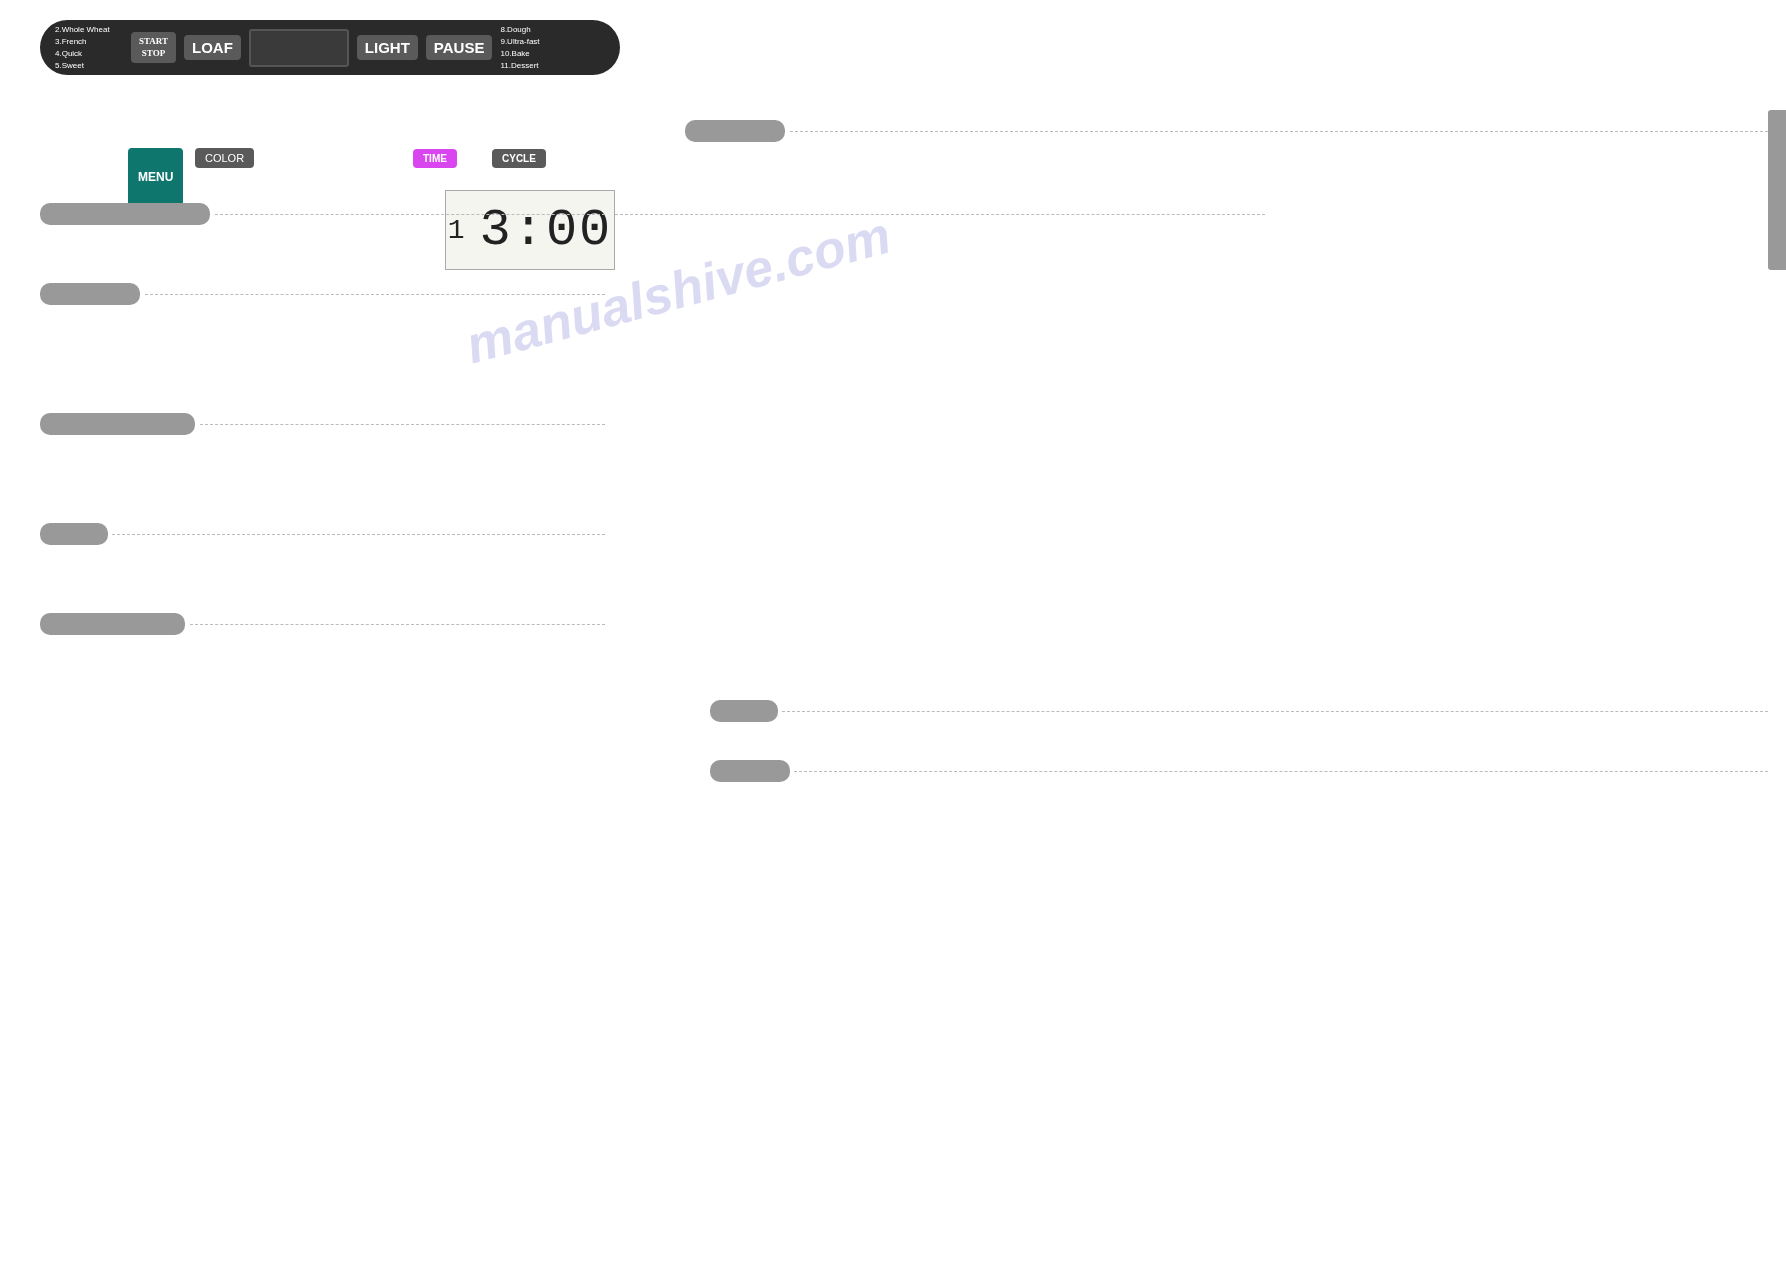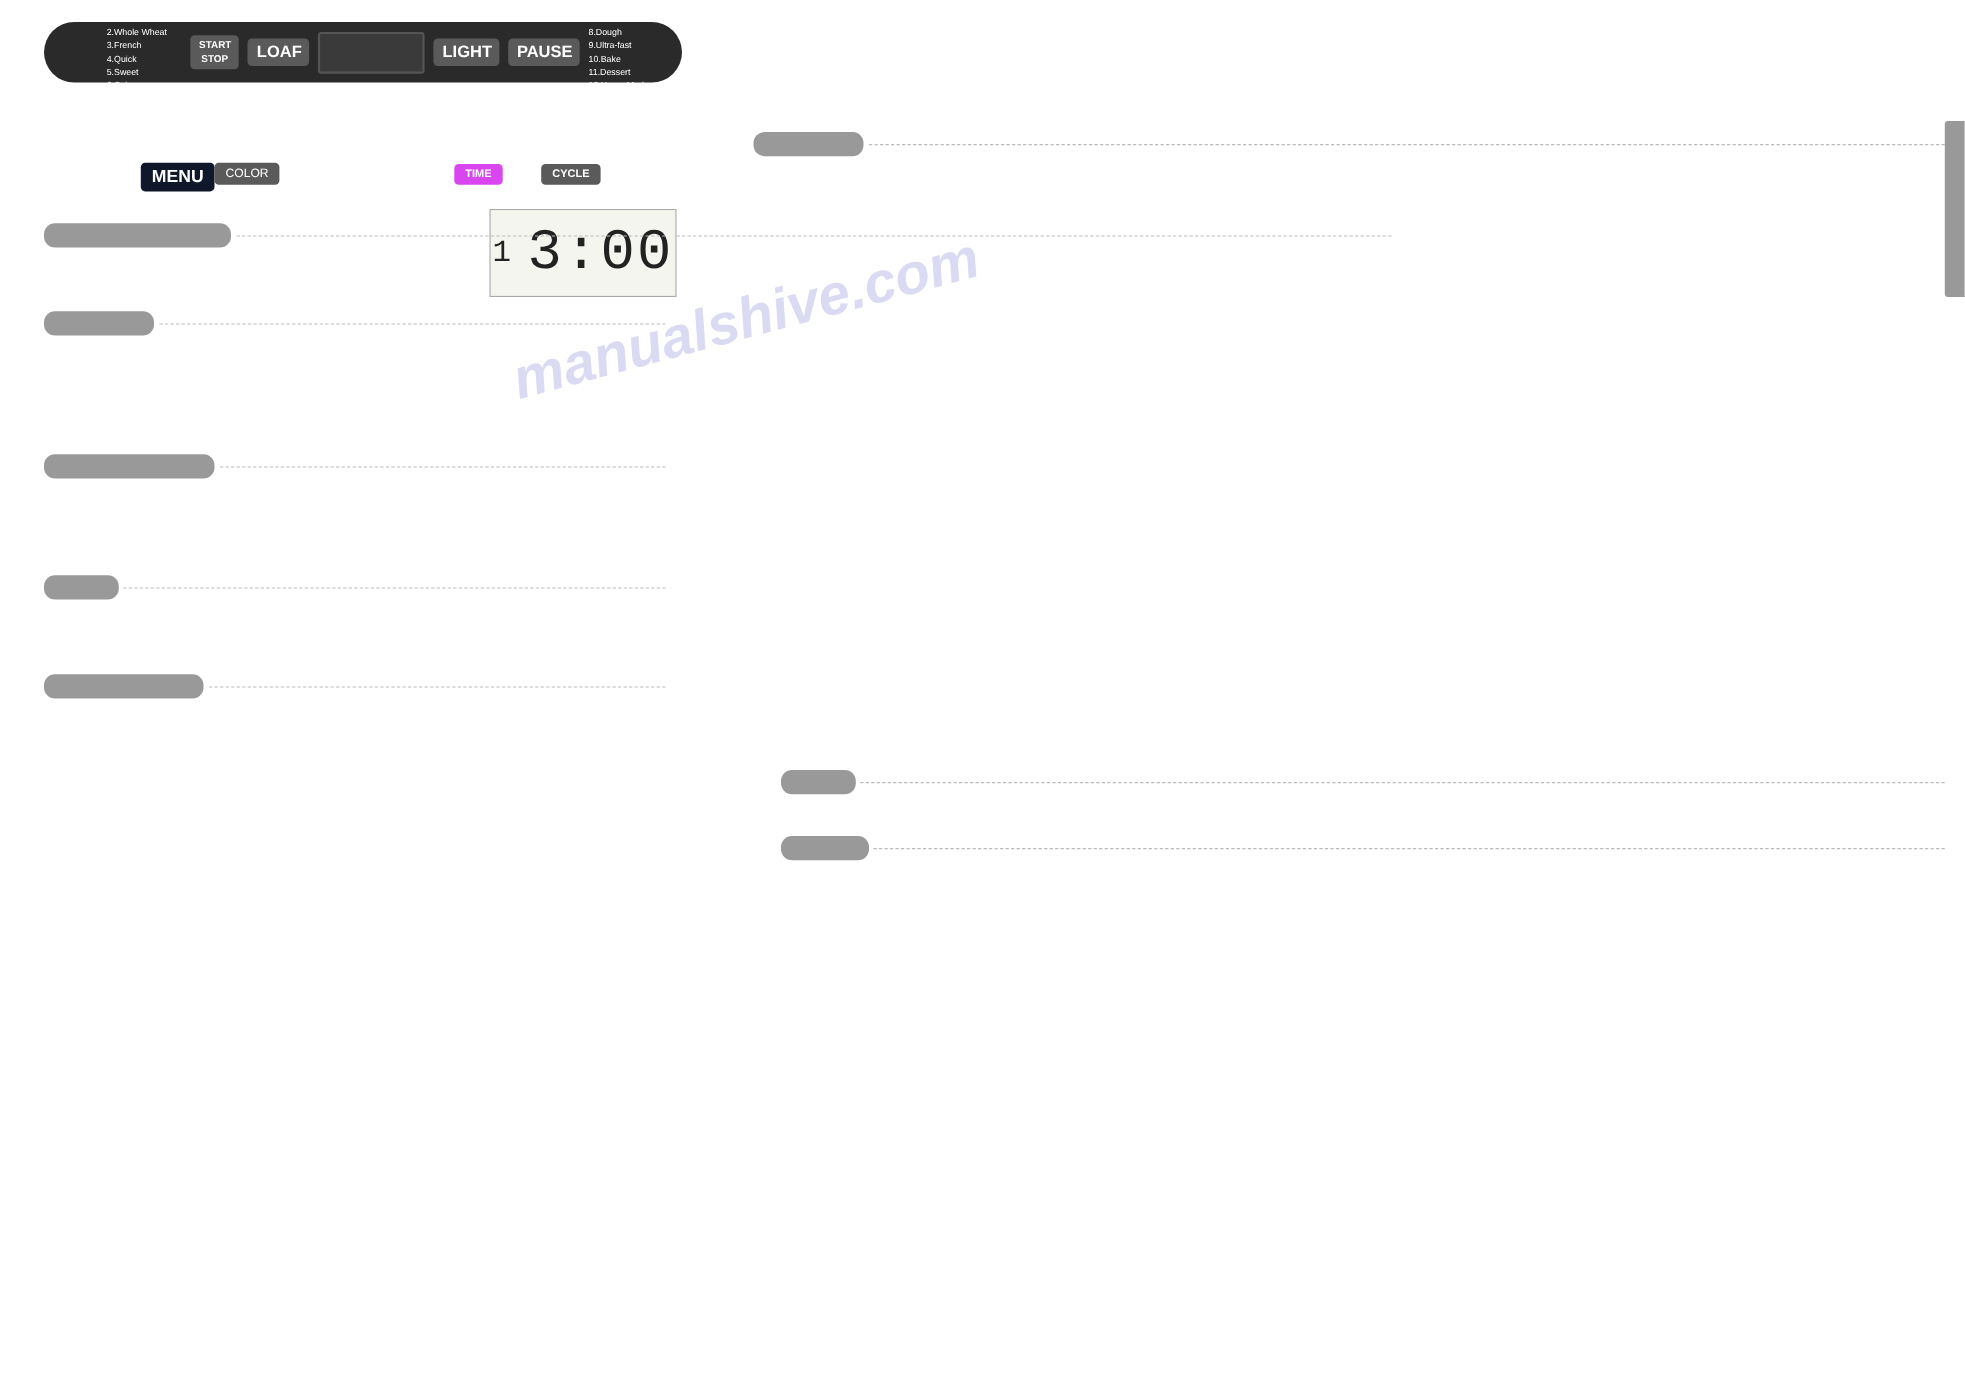--- a/index.html
+++ b/index.html
@@ -25,40 +25,40 @@
       align-items: center;
       padding: 0 15px;
       gap: 8px;
     }
 
     .menu-list {
       color: #ffffff;
       font-size: 8px;
       line-height: 1.5;
       min-width: 68px;
-      margin-left: 42px;
     }
 
     .btn {
       background: #5a5a5a;
       color: #ffffff;
       border: none;
       border-radius: 4px;
       padding: 4px 8px;
       font-size: 15px;
       font-weight: bold;
       cursor: pointer;
       text-align: center;
       min-width: 38px;
     }
 
     .btn-start-stop {
       min-width: 42px;
       font-size: 9px;
       line-height: 1.3;
+      font-family: Liberation Serif, serif;
     }
 
     .display-screen {
       background: #3a3a3a;
       width: 100px;
       height: 38px;
       border-radius: 3px;
       border: 2px solid #555;
     }
 
@@ -155,21 +155,21 @@
     <div>7.Jam</div>
     <div>8.Dough</div>
     <div>9.Ultra-fast</div>
     <div>10.Bake</div>
     <div>11.Dessert</div>
     <div>12 Home Made</div>
   </div>
 </div>
 
 <div style="position:absolute; top:148px; left:128px;">
-  <button class="btn" style="background:#0f172a;color:#fff;border:none;border-radius:4px;padding:4px 10px;font-size:16px;font-weight:bold;cursor:pointer;">MENU</button>
+  <button class="btn" style="background:#0f766e;color:#fff;border:none;border-radius:4px;padding:22px 10px;font-size:12px;font-weight:bold;cursor:pointer;">MENU</button>
 </div>
 
 <div style="position:absolute; top:148px; left:195px;">
   <button class="btn" style="background:#5a5a5a;color:#fff;border:none;border-radius:4px;padding:4px 10px;font-size:11px;font-weight:normal;cursor:pointer;">COLOR</button>
 </div>
 
 <div style="position:absolute; top:148px; left:413px;">
   <button class="btn btn-time" style="background:#d946ef;color:#fff;border:none;border-radius:4px;padding:4px 10px;font-size:10px;font-weight:bold;cursor:pointer;">TIME</button>
 </div>
 

